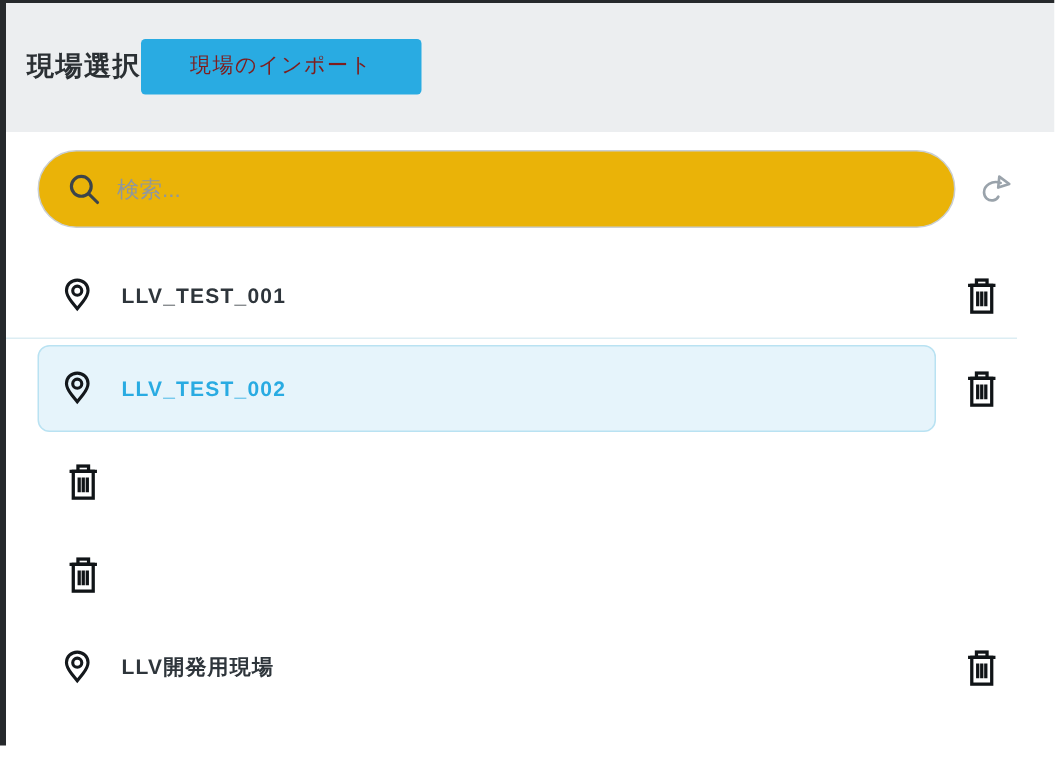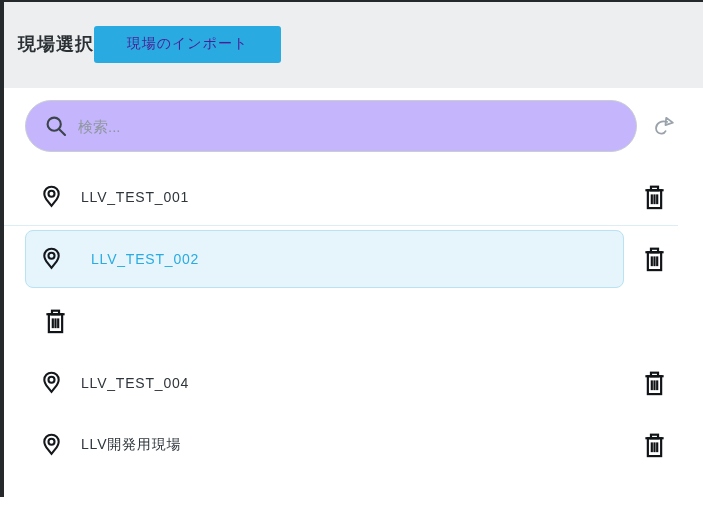--- a/index.html
+++ b/index.html
@@ -32,21 +32,21 @@
     padding:0 19px 0 18px;
   }
   .page-title{
     font-size:18px;
     font-weight:bold;
     color:#2b3034;
     letter-spacing:1px;
   }
   .import-btn{
     background:var(--accent);
-    color:#4c1d95;
+    color:#7f1d1d;
     border:none;
     width:187px;
     height:37px;
     font-size:14px;
     font-family:inherit;
     border-radius:3px;
     cursor:pointer;
     letter-spacing:1px;
   }
 
@@ -54,21 +54,21 @@
     display:flex;
     align-items:center;
     margin:12px 0 0 25px;
     height:52px;
   }
   .search-box{
     width:612px;
     height:52px;
     border:1px solid #c9ced2;
     border-radius:26px;
-    background:#c4b5fd;
+    background:#eab308;
     display:flex;
     align-items:center;
     padding:0 20px 0 18px;
   }
   .search-box .mag{
     width:24px;height:24px;
     flex:0 0 auto;
     color:#3c444b;
     margin-right:10px;
   }
@@ -105,20 +105,21 @@
   }
   .site-main{
     flex:1;
     height:58px;
     display:flex;
     align-items:center;
     border:1px solid transparent;
     border-radius:8px;
     padding-left:13px;
     cursor:pointer;
+    font-weight:bold;
   }
   .site-row.selected .site-main{
     background:var(--selected-bg);
     border-color:var(--selected-border);
   }
   .site-row.selected::before{
     content:'';
     position:absolute;
     top:-3px;left:0;right:25px;
     height:1px;
@@ -128,21 +129,21 @@
     width:25px;height:26px;
     color:#14181c;
     flex:0 0 auto;
     margin-right:17px;
   }
   .site-label{
     font-size:14px;
     letter-spacing:0.8px;
     color:var(--text-dark);
   }
-  .site-row.selected .site-label{color:var(--accent);margin-left:10px;}
+  .site-row.selected .site-label{color:var(--accent);}
   .trash-btn{
     width:28px;height:30px;
     margin-left:16px;
     margin-right:19px;
     background:none;border:none;
     color:#101417;
     cursor:pointer;
     display:flex;align-items:center;justify-content:center;
     flex:0 0 auto;
   }
@@ -230,49 +231,40 @@
         <line x1="3.2" y1="6" x2="20.8" y2="6"></line>
         <rect x="5.6" y="6" width="12.8" height="17.2"></rect>
         <line x1="9.4" y1="10" x2="9.4" y2="19.4"></line>
         <line x1="12" y1="10" x2="12" y2="19.4"></line>
         <line x1="14.6" y1="10" x2="14.6" y2="19.4"></line>
       </svg>
     </button>
   </li>
 
   <li class="site-row">
+    <button class="trash-btn" aria-label="delete">
+      <svg viewBox="0 0 24 26" fill="none" stroke="currentColor" stroke-width="2.1">
+        <rect x="8.6" y="2.6" width="6.8" height="3.4"></rect>
+        <line x1="3.2" y1="6" x2="20.8" y2="6"></line>
+        <rect x="5.6" y="6" width="12.8" height="17.2"></rect>
+        <line x1="9.4" y1="10" x2="9.4" y2="19.4"></line>
+        <line x1="12" y1="10" x2="12" y2="19.4"></line>
+        <line x1="14.6" y1="10" x2="14.6" y2="19.4"></line>
+      </svg>
+    </button>
+  </li>
+
+  <li class="site-row">
     <div class="site-main">
       <span class="pin">
         <svg viewBox="0 0 24 24" fill="none" stroke="currentColor" stroke-width="2">
           <path d="M12 2.6 C8 2.6 5.1 5.6 5.1 9.3 C5.1 11.9 6.6 14.2 8.4 16.5 L12 21 L15.6 16.5 C17.4 14.2 18.9 11.9 18.9 9.3 C18.9 5.6 16 2.6 12 2.6 Z"></path>
           <circle cx="12" cy="9.4" r="2.9"></circle>
         </svg>
       </span>
-      <span class="site-label">LLV_TEST_004</span>
-    </div>
-    <button class="trash-btn" aria-label="delete">
-      <svg viewBox="0 0 24 26" fill="none" stroke="currentColor" stroke-width="2.1">
-        <rect x="8.6" y="2.6" width="6.8" height="3.4"></rect>
-        <line x1="3.2" y1="6" x2="20.8" y2="6"></line>
-        <rect x="5.6" y="6" width="12.8" height="17.2"></rect>
-        <line x1="9.4" y1="10" x2="9.4" y2="19.4"></line>
-        <line x1="12" y1="10" x2="12" y2="19.4"></line>
-        <line x1="14.6" y1="10" x2="14.6" y2="19.4"></line>
-      </svg>
-    </button>
-  </li>
-
-  <li class="site-row">
-    <div class="site-main">
-      <span class="pin">
-        <svg viewBox="0 0 24 24" fill="none" stroke="currentColor" stroke-width="2">
-          <path d="M12 2.6 C8 2.6 5.1 5.6 5.1 9.3 C5.1 11.9 6.6 14.2 8.4 16.5 L12 21 L15.6 16.5 C17.4 14.2 18.9 11.9 18.9 9.3 C18.9 5.6 16 2.6 12 2.6 Z"></path>
-          <circle cx="12" cy="9.4" r="2.9"></circle>
-        </svg>
-      </span>
       <span class="site-label">LLV開発用現場</span>
     </div>
     <button class="trash-btn" aria-label="delete">
       <svg viewBox="0 0 24 26" fill="none" stroke="currentColor" stroke-width="2.1">
         <rect x="8.6" y="2.6" width="6.8" height="3.4"></rect>
         <line x1="3.2" y1="6" x2="20.8" y2="6"></line>
         <rect x="5.6" y="6" width="12.8" height="17.2"></rect>
         <line x1="9.4" y1="10" x2="9.4" y2="19.4"></line>
         <line x1="12" y1="10" x2="12" y2="19.4"></line>
         <line x1="14.6" y1="10" x2="14.6" y2="19.4"></line>

